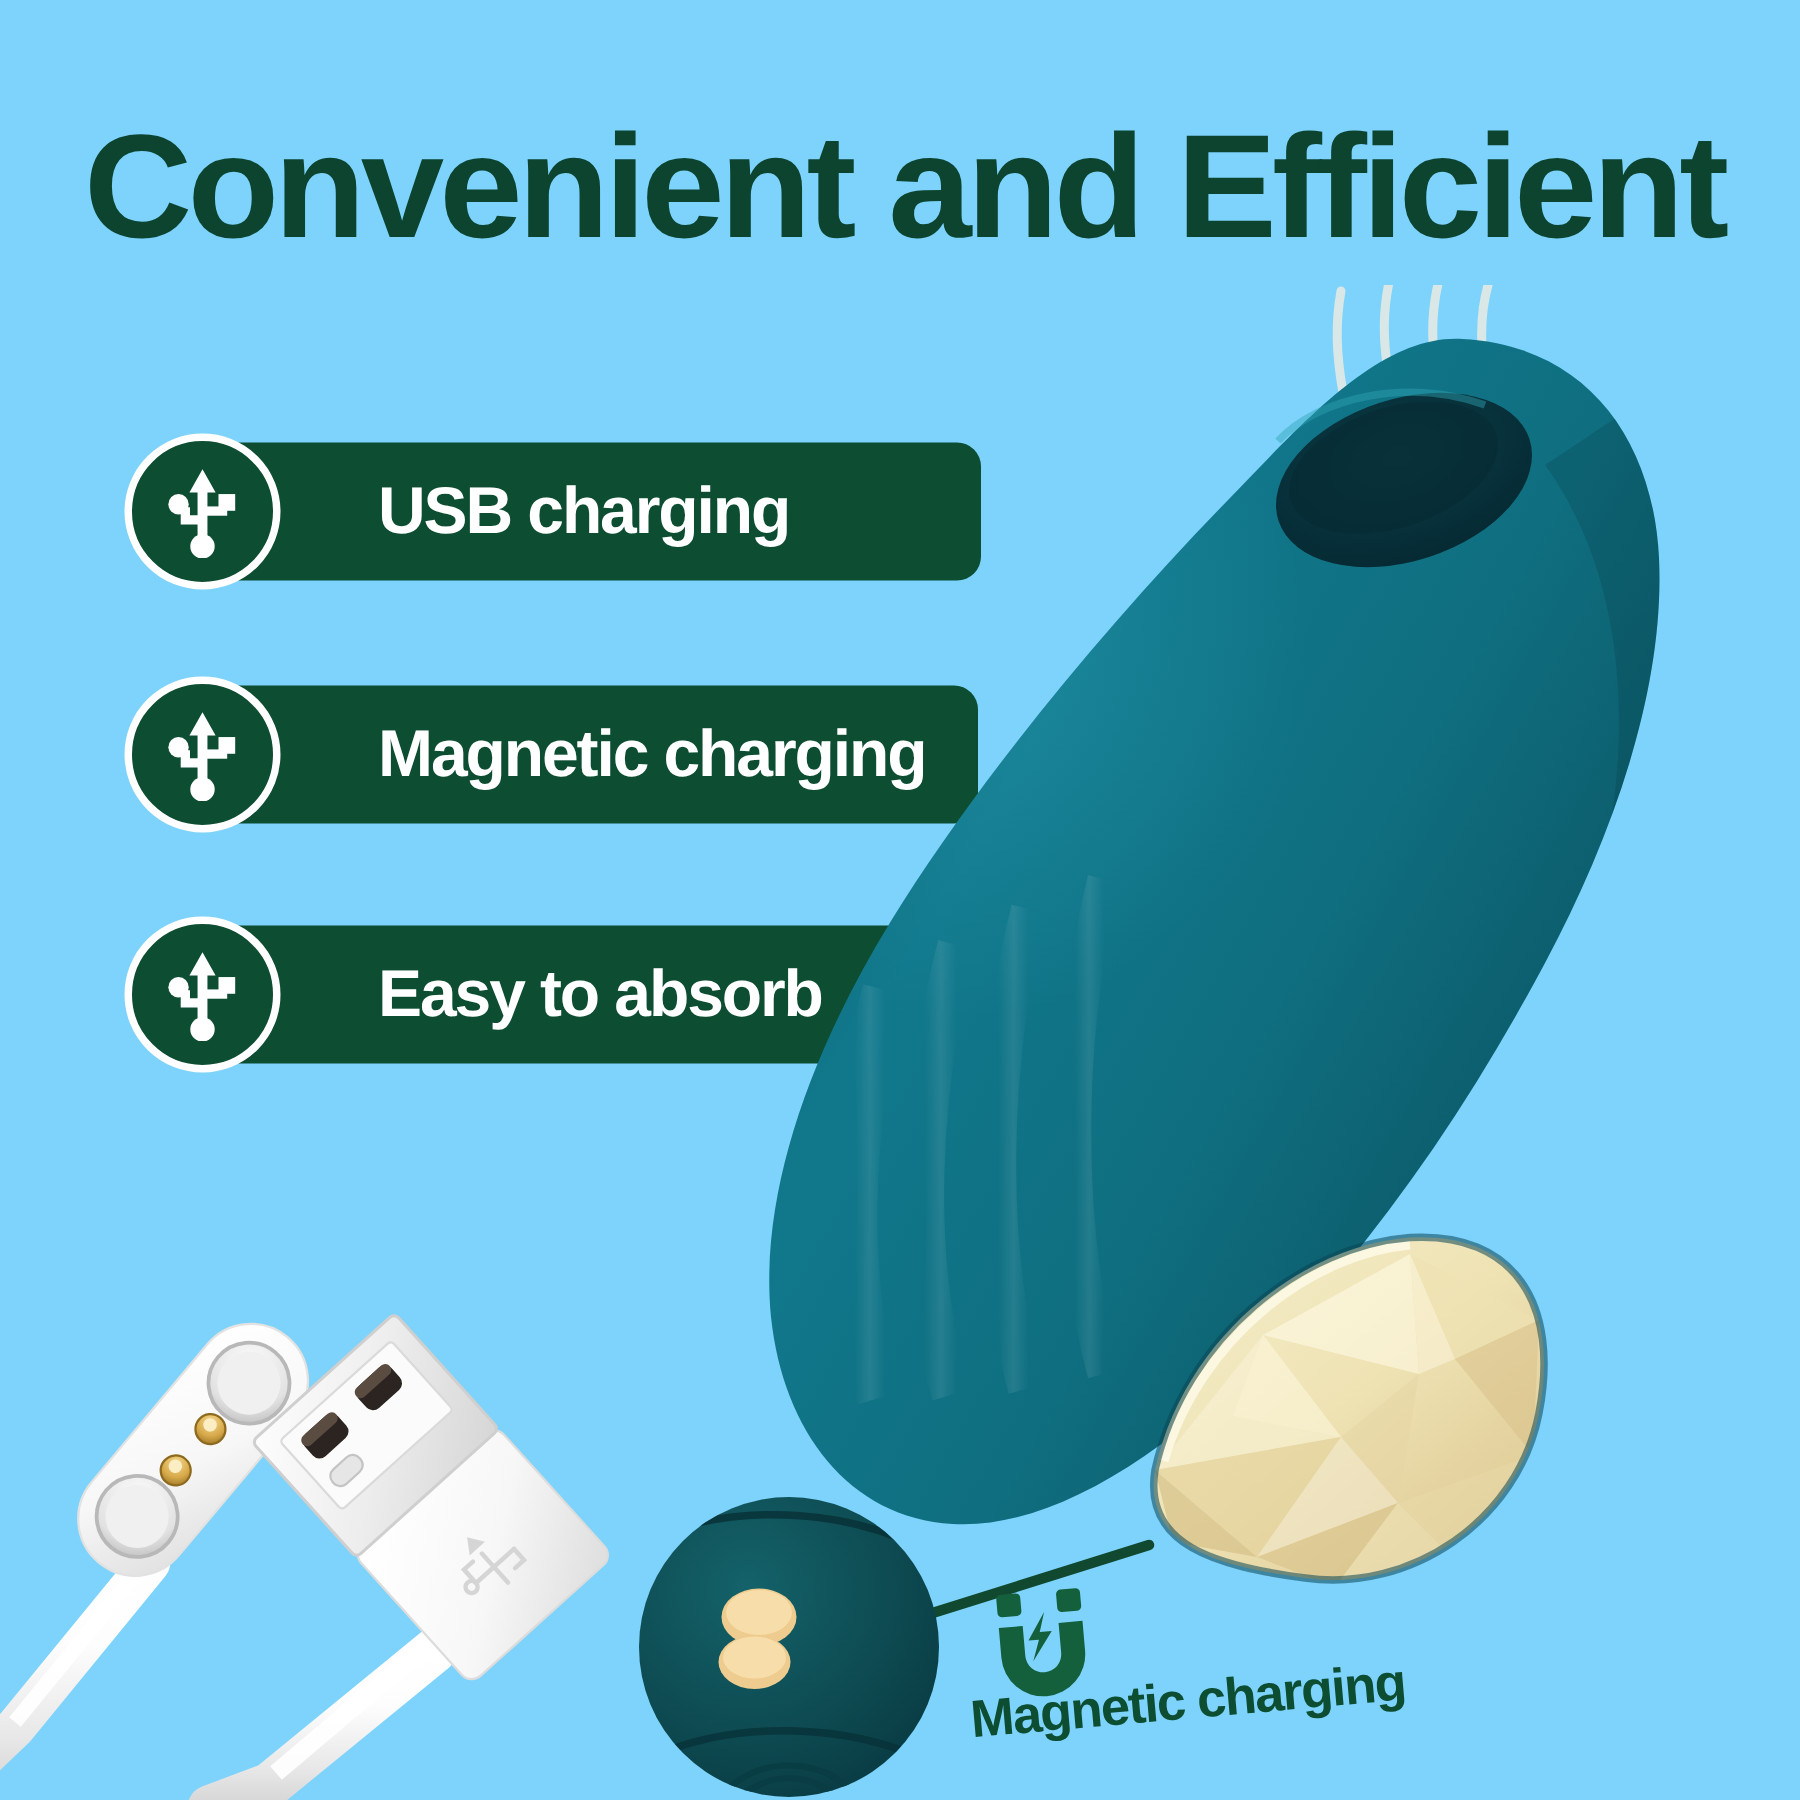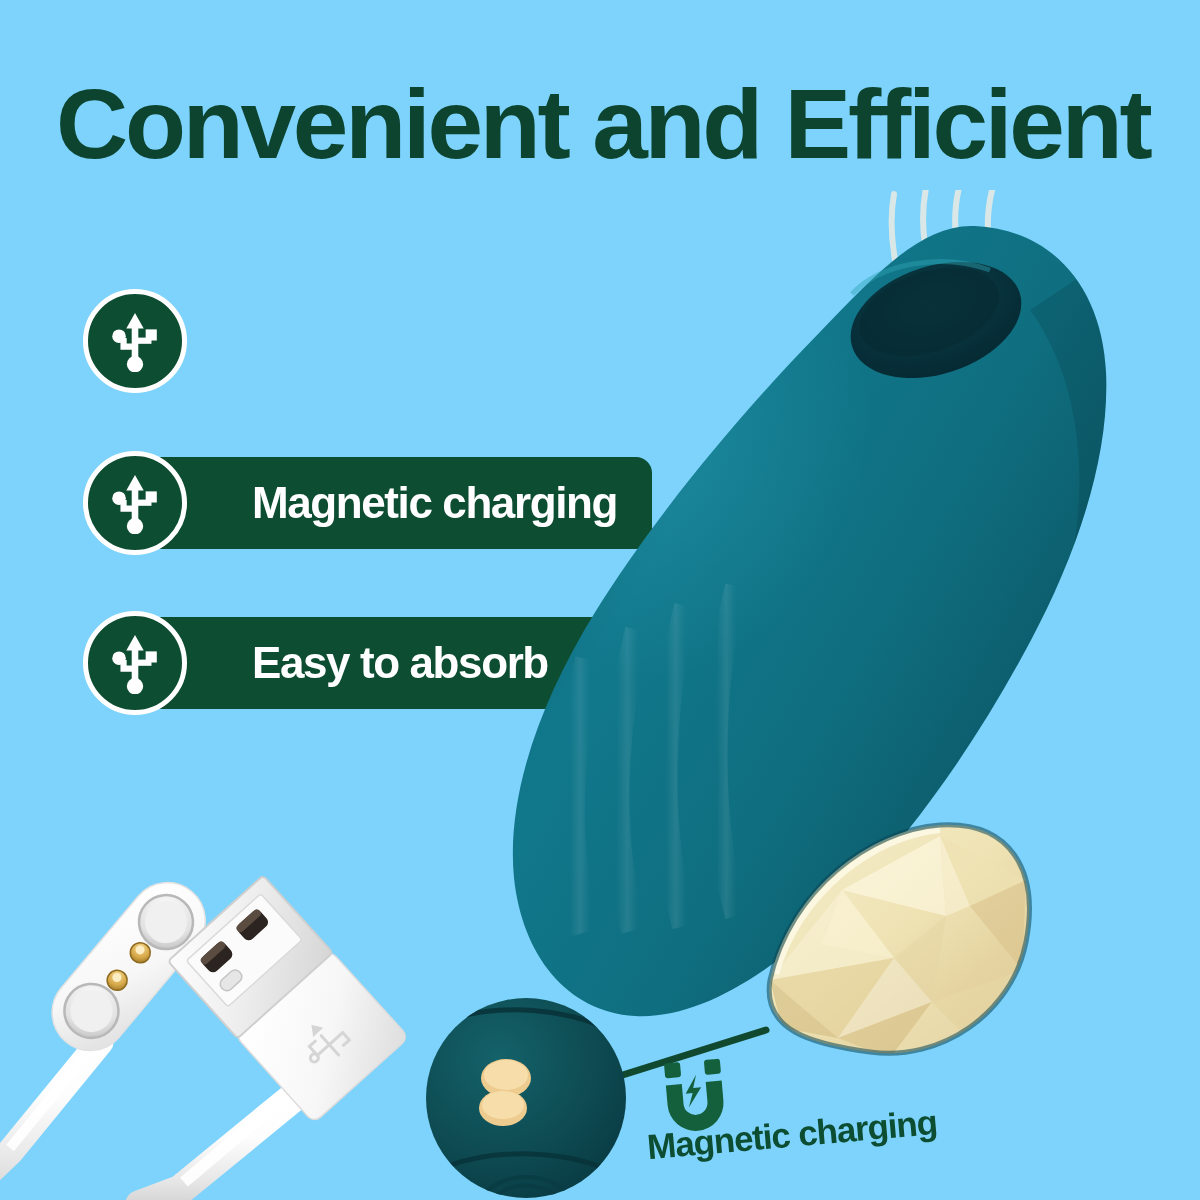--- a/index.html
+++ b/index.html
@@ -144,20 +144,23 @@
   }
   #cable svg { width: 100%; height: 100%; display: block; }
 </style>
 </head>
 <body>
 
 <div id="stage">
 
   <div class="headline">Convenient and Efficient</div>
 
+  <div class="pill pill-1">
+    <span class="pill-label">USB charging</span>
+  </div>
   <div class="usb-badge badge-1">
     <svg viewBox="0 0 64 64" aria-hidden="true">
       <g fill="#ffffff">
 
         <polygon points="32,3 41,19 23,19"></polygon>
 
         <rect x="28.6" y="17" width="6.8" height="42"></rect>
 
         <circle cx="32" cy="56" r="8.4"></circle>
 

